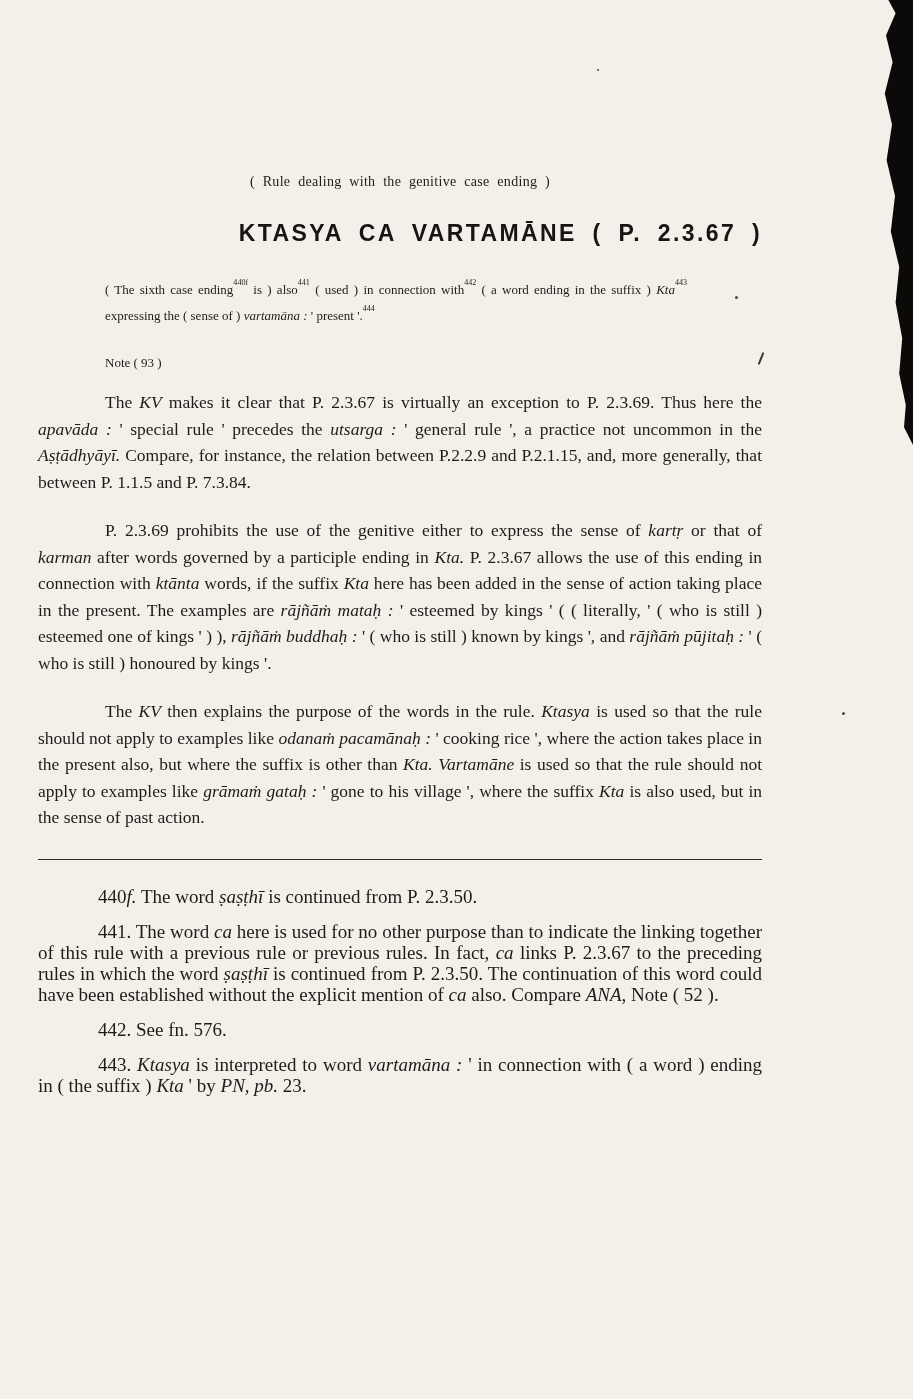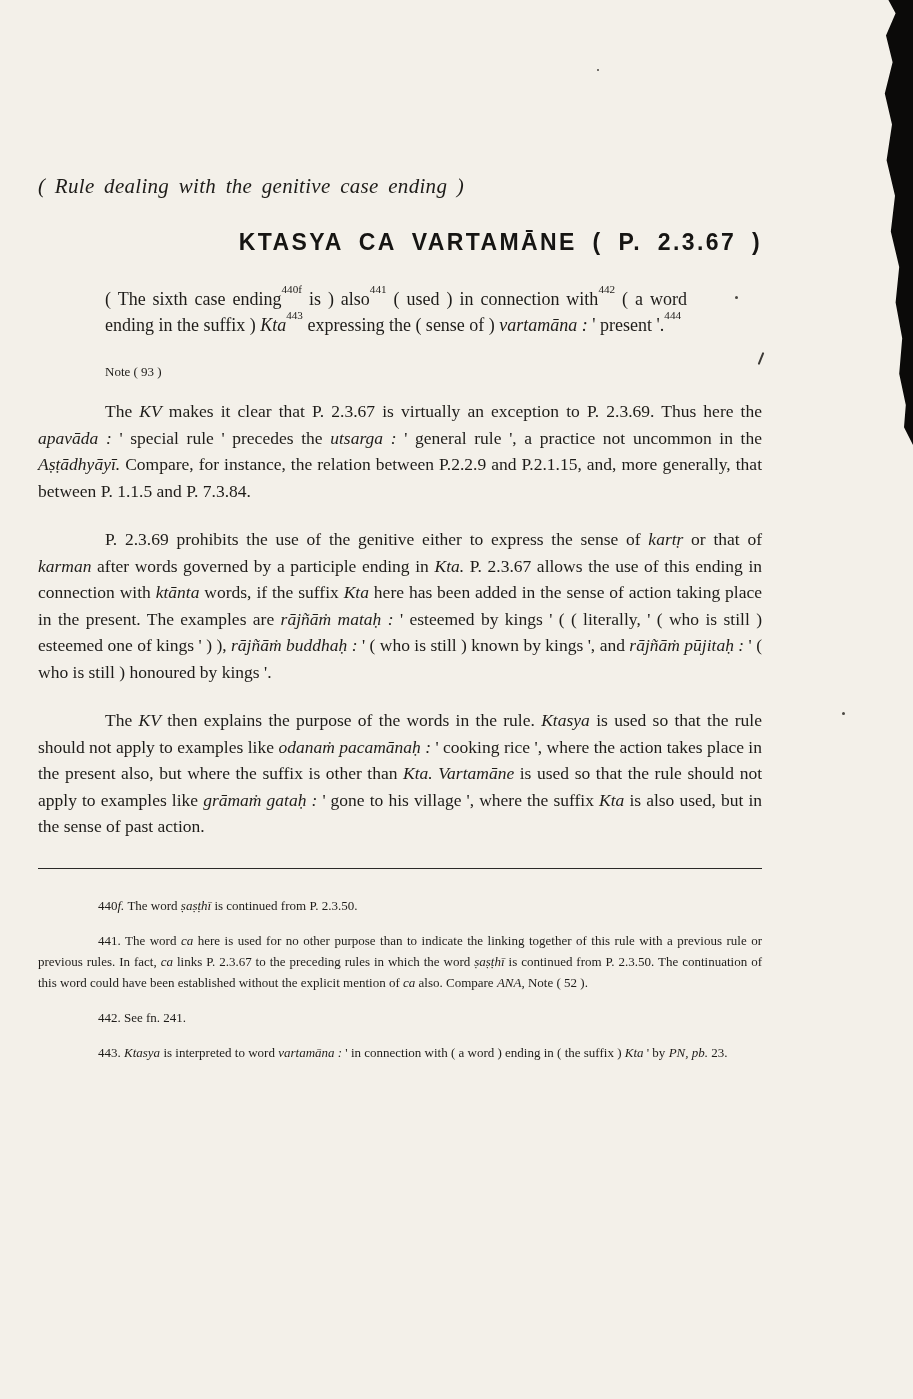--- a/index.html
+++ b/index.html
@@ -16,39 +16,39 @@
     font-family:"Liberation Serif","DejaVu Serif",serif;
     color:var(--ink);
   }
   .content{
     position:absolute;
     left:38px;top:174px;
     width:724px;
   }
   .subtitle{
     margin:0 0 30px;
-    font-style:italic;
-    font-size:21px;
+    text-align:center;
+    font-size:14px;
     word-spacing:4px;
     letter-spacing:.3px;
   }
   .title{
     margin:0 0 30px;
     text-align:right;
     font-family:"Liberation Sans","DejaVu Sans",sans-serif;
     font-weight:600;
     font-size:23px;
     letter-spacing:2.4px;
     word-spacing:7px;
     color:#161513;
   }
   .translation{
     margin:0 75px 0 67px;
     text-align:justify;
-    font-size:18px;
+    font-size:13px;
     line-height:26px;
   }
   .note-heading{
     margin:26px 0 18px 67px;
     font-size:13px;
   }
   p.body-para{
     margin:8px 0 22px;
     text-align:justify;
     text-indent:67px;
@@ -65,21 +65,21 @@
   hr.fn-rule{
     border:0;
     border-top:1.7px solid #2a2927;
     margin:28px 0 26px;
     width:100%;
   }
   p.footnote{
     margin:0 0 14px;
     text-align:justify;
     text-indent:60px;
-    font-size:13px;
+    font-size:19px;
     line-height:21px;
   }
   .scan-edge{
     position:absolute;top:0;right:0;
     width:30px;height:445px;
     background:var(--edge);
     clip-path:polygon(100% 0,18% 0,42% 3%,10% 8%,32% 14%,6% 21%,30% 28%,12% 36%,40% 44%,26% 52%,54% 60%,42% 68%,64% 76%,54% 84%,76% 91%,70% 96%,100% 100%);
   }
   .speck{position:absolute;background:#4a4742;border-radius:50%;}
   .speck.dot1{left:735px;top:296px;width:3px;height:3px;}
@@ -116,19 +116,19 @@
     <p class="body-para"><span>P. 2.3.69 prohibits the use of the genitive either to express the sense of </span><span class="it">kartṛ</span><span> or that of </span><span class="it">karman</span><span> after words governed by a participle ending in </span><span class="it">Kta.</span><span> P. 2.3.67 allows the use of this ending in connection with </span><span class="it">ktānta</span><span> words, if the suffix </span><span class="it">Kta</span><span> here has been added in the sense of action taking place in the present.  The examples are </span><span class="it">rājñāṁ mataḥ :</span><span> ' esteemed by kings ' ( ( literally, ' ( who is still ) esteemed one of kings ' ) ), </span><span class="it">rājñāṁ buddhaḥ :</span><span> ' ( who is still ) known by kings ', and </span><span class="it">rājñāṁ pūjitaḥ :</span><span> ' ( who is still ) honoured by kings '.</span></p>
 
     <p class="body-para"><span>The </span><span class="it">KV</span><span> then explains the purpose of the words in the rule.  </span><span class="it">Ktasya</span><span> is used so that the rule should not apply to examples like </span><span class="it">odanaṁ pacamānaḥ :</span><span> ' cooking rice ', where the action takes place in the present also, but where the suffix is other than </span><span class="it">Kta.</span><span>  </span><span class="it">Vartamāne</span><span> is used so that the rule should not apply to examples like </span><span class="it">grāmaṁ gataḥ :</span><span> ' gone to his village ', where the suffix </span><span class="it">Kta</span><span> is also used, but in the sense of past action.</span></p>
 
     <hr class="fn-rule">
 
     <p class="footnote"><span>440</span><span class="it">f.</span><span>  The word </span><span class="it">ṣaṣṭhī</span><span> is continued from P. 2.3.50.</span></p>
 
     <p class="footnote"><span>441.  The word </span><span class="it">ca</span><span> here is used for no other purpose than to indicate the linking together of this rule with a previous rule or previous rules.  In fact, </span><span class="it">ca</span><span> links P. 2.3.67 to the preceding rules in which the word </span><span class="it">ṣaṣṭhī</span><span> is continued from P. 2.3.50.  The continuation of this word could have been established without the explicit mention of </span><span class="it">ca</span><span> also.  Compare </span><span class="it">ANA,</span><span> Note ( 52 ).</span></p>
 
-    <p class="footnote"><span>442.  See fn. 241.</span></p>
+    <p class="footnote"><span>442.  See fn. 576.</span></p>
 
     <p class="footnote"><span>443.  </span><span class="it">Ktasya</span><span> is interpreted to word </span><span class="it">vartamāna :</span><span> ' in connection with ( a word ) ending in ( the suffix ) </span><span class="it">Kta</span><span> ' by </span><span class="it">PN, pb.</span><span> 23.</span></p>
 
 
   </div>
 </div>
 
 </body></html>

